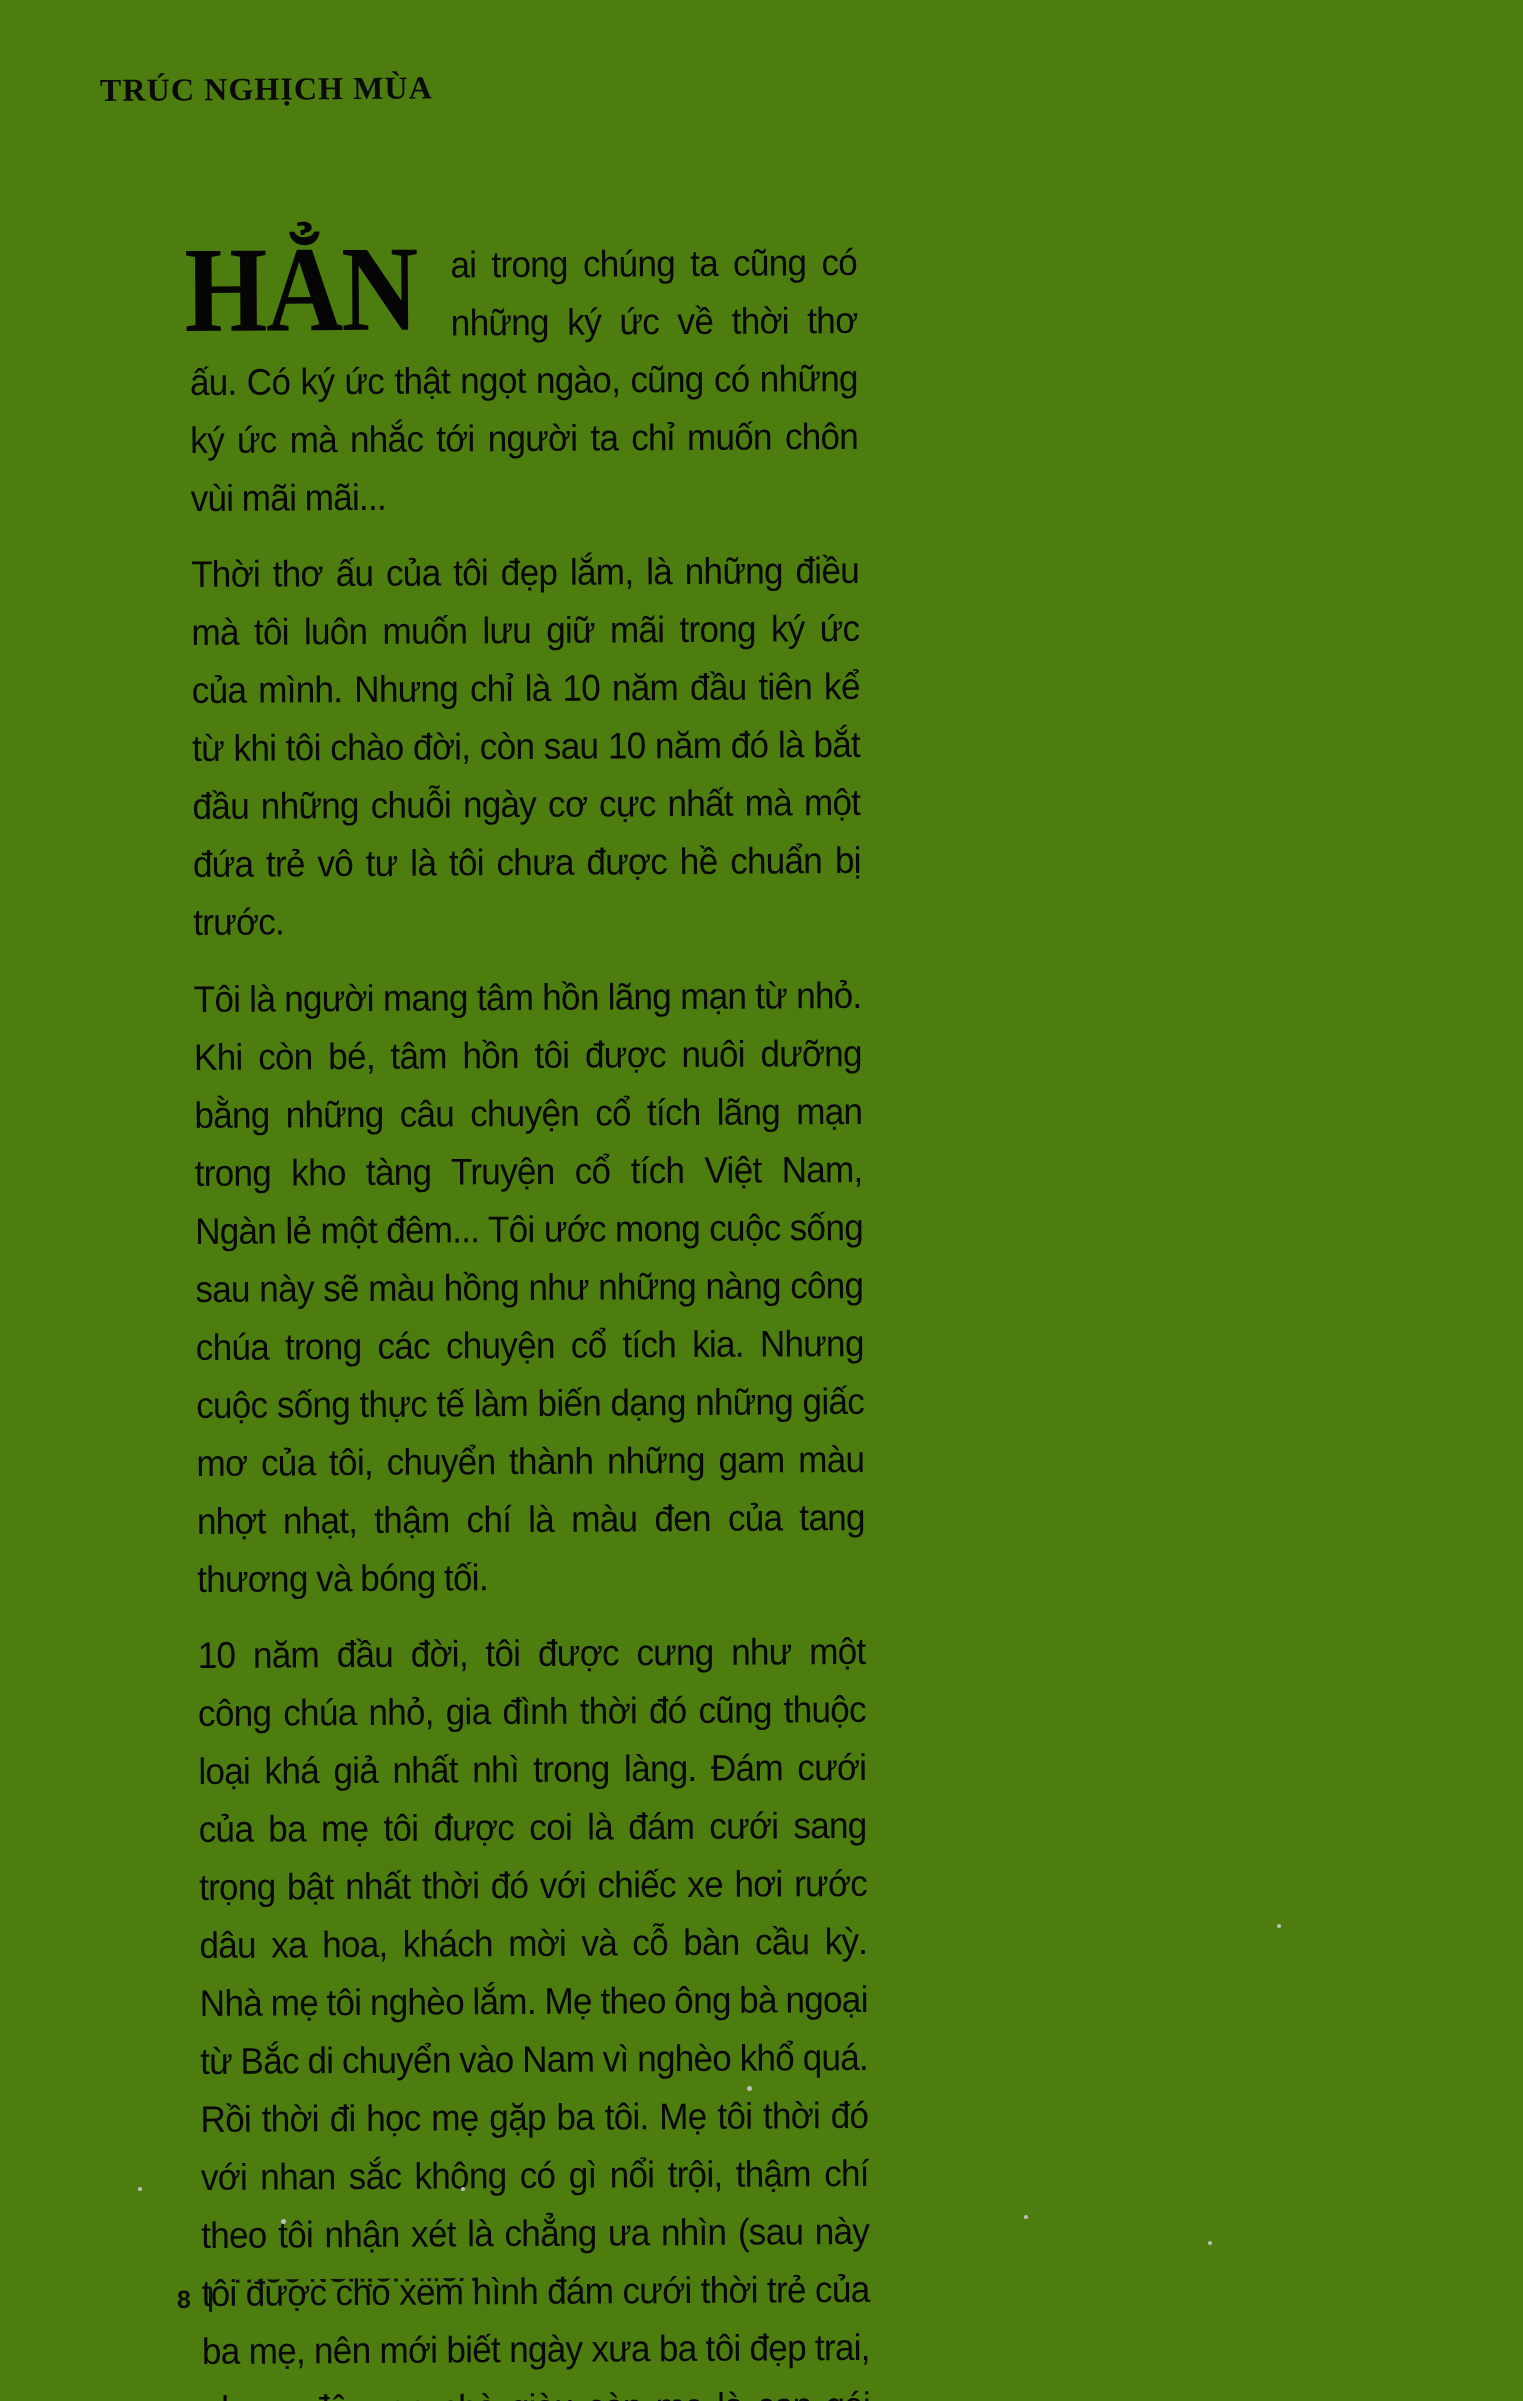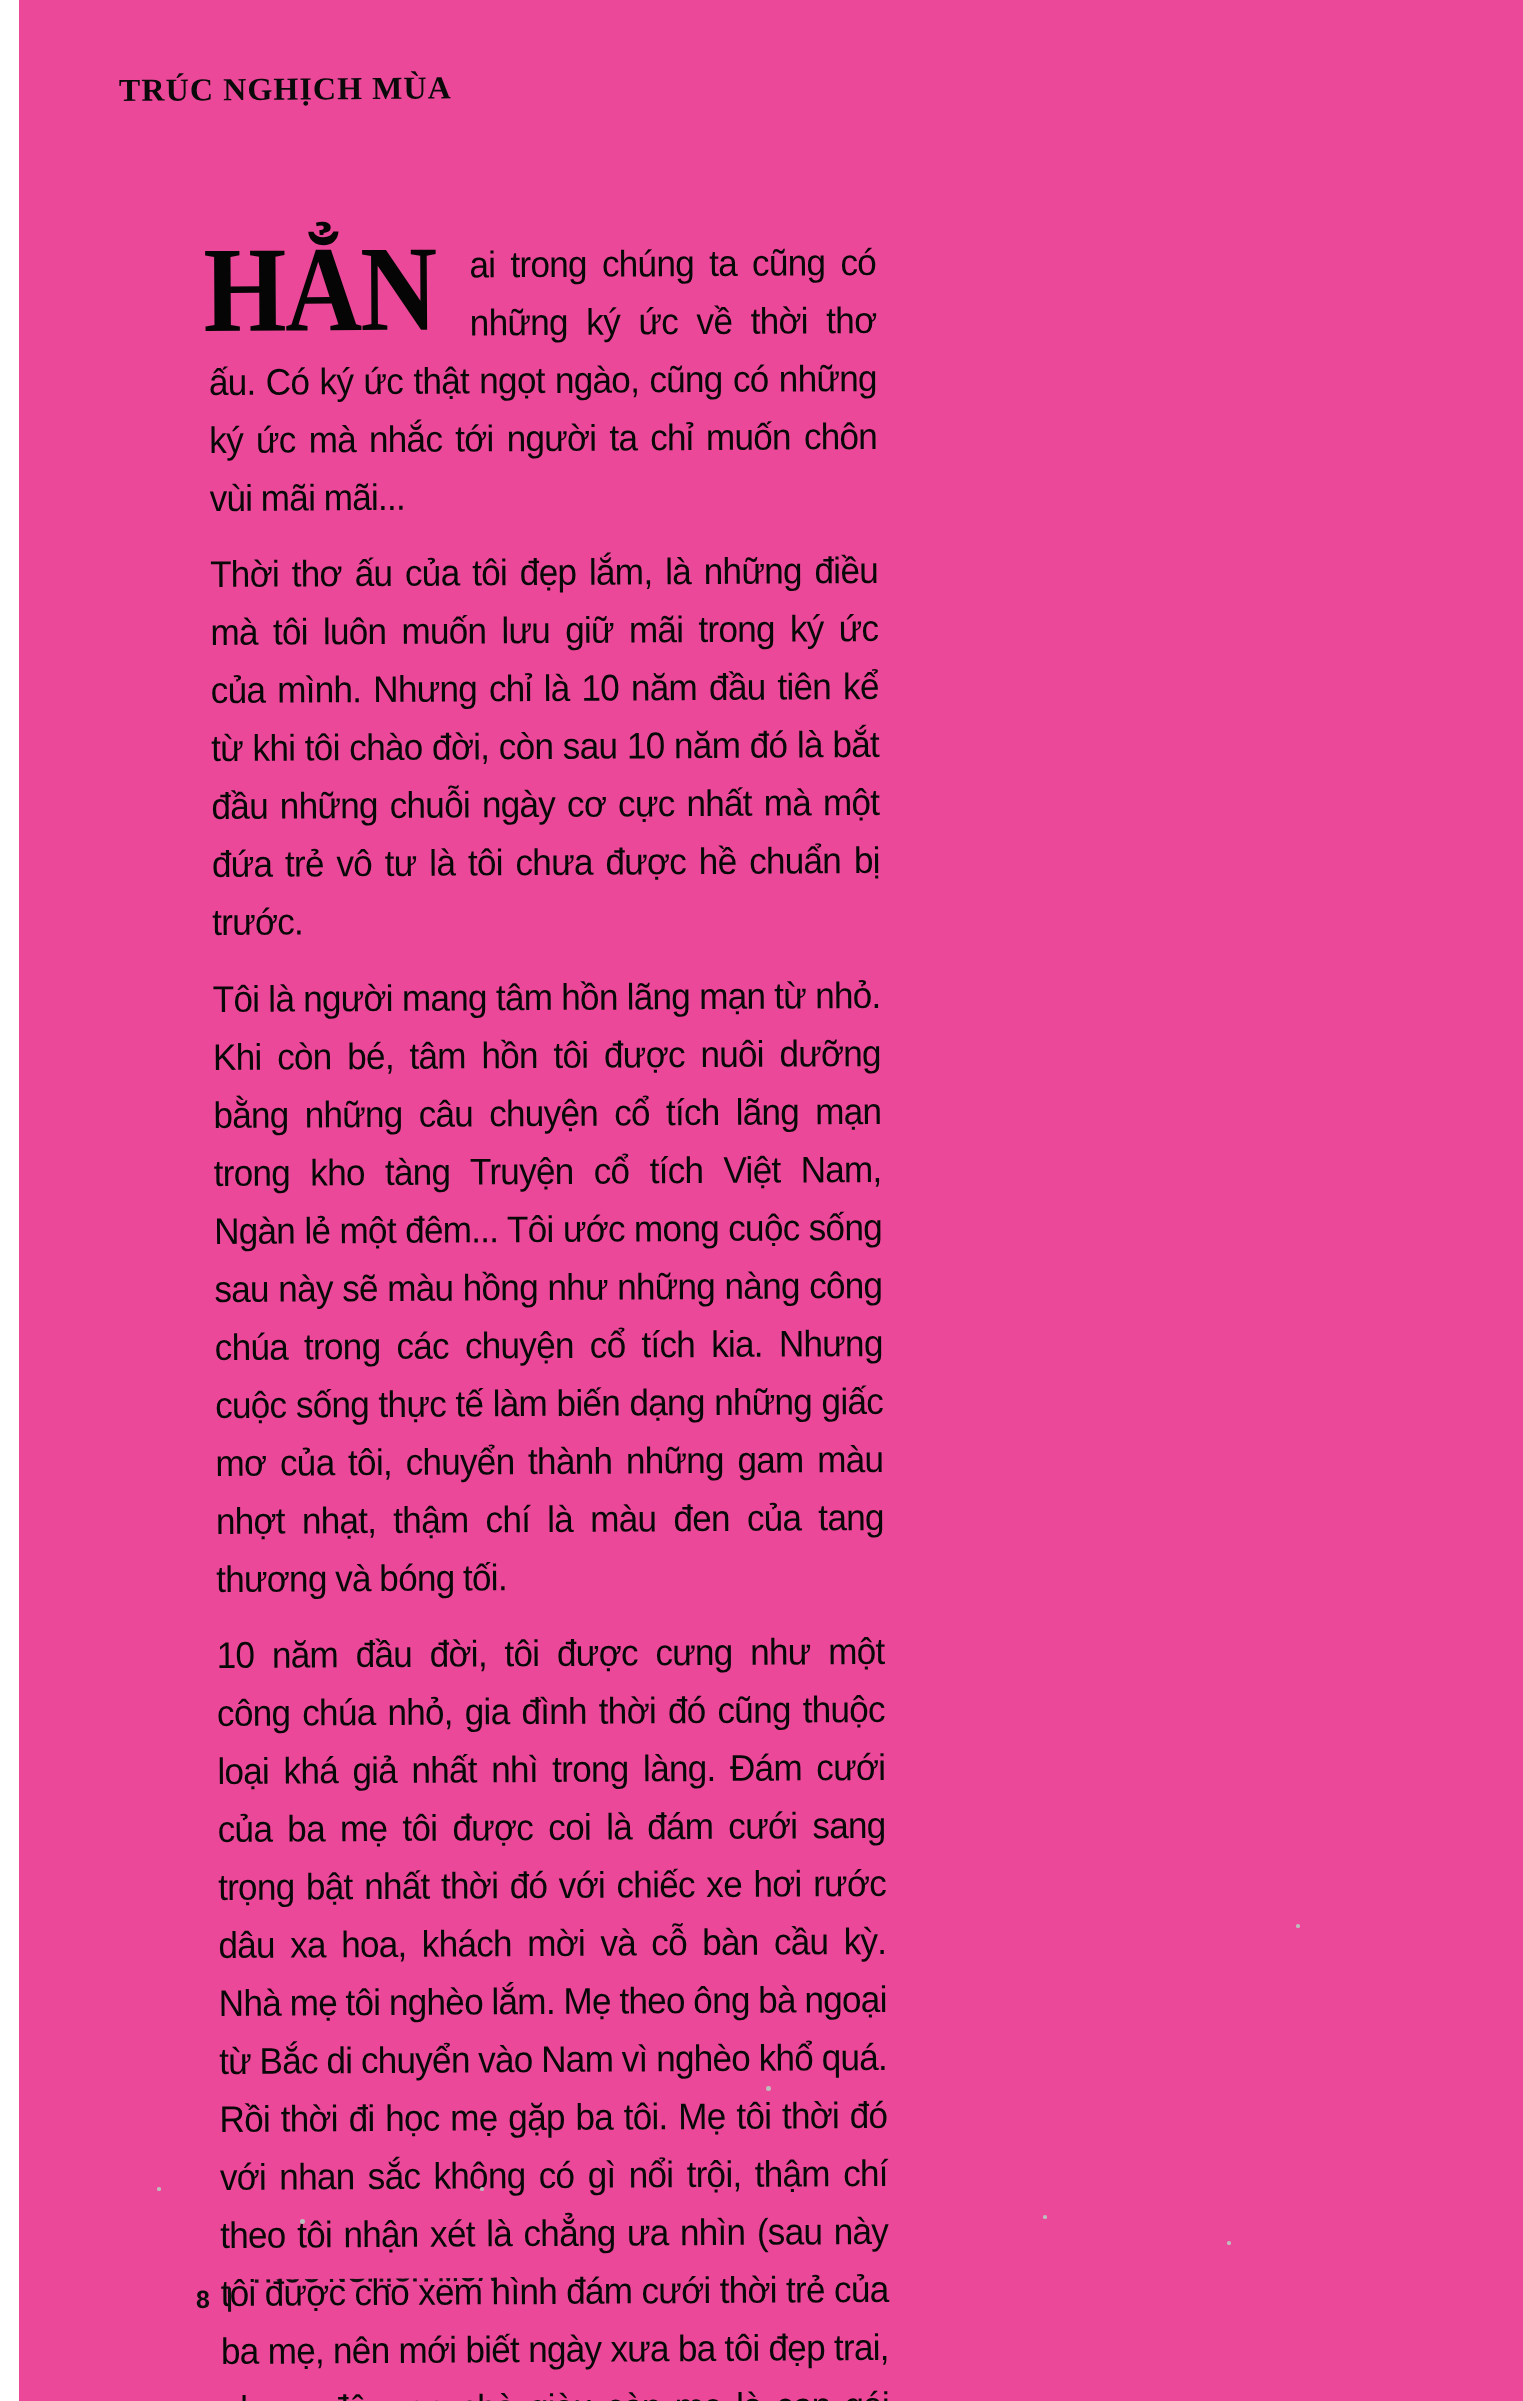--- a/index.html
+++ b/index.html
@@ -12,22 +12,21 @@
     height: 2401px;
     overflow: hidden;
     font-family: "DejaVu Sans", sans-serif;
     color: #000;
     position: relative;
   }
 
   .page {
     position: absolute;
     inset: 0;
-    background: #ec4899;
-    margin-left: 19px;
+    background: #4d7c0f;
   }
 
   
   .page::before {
     content: "";
     position: absolute;
     inset: 0;
     background:
       radial-gradient(circle at 18% 12%, rgba(0,0,0,0.012) 0 1.8px, transparent 2.8px),
       radial-gradient(circle at 72% 44%, rgba(0,0,0,0.010) 0 1.8px, transparent 2.8px),

